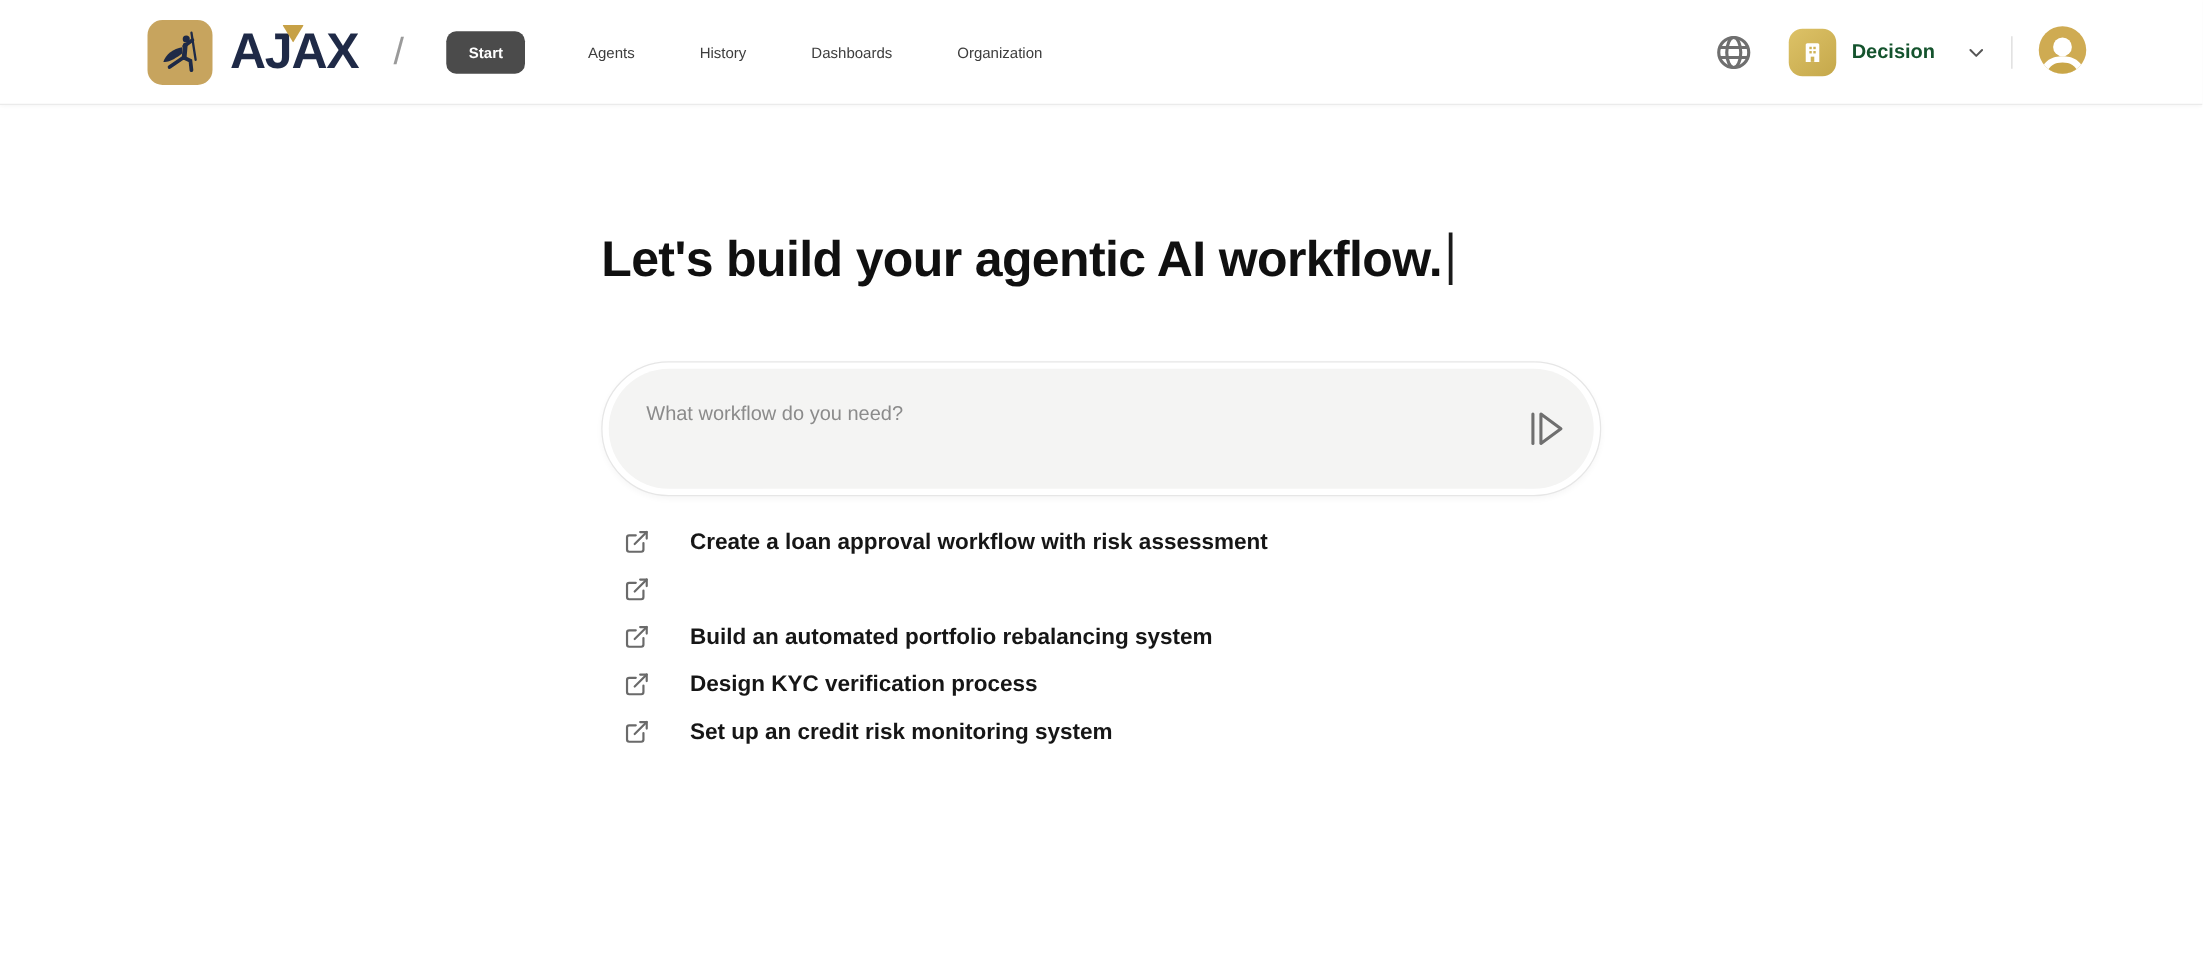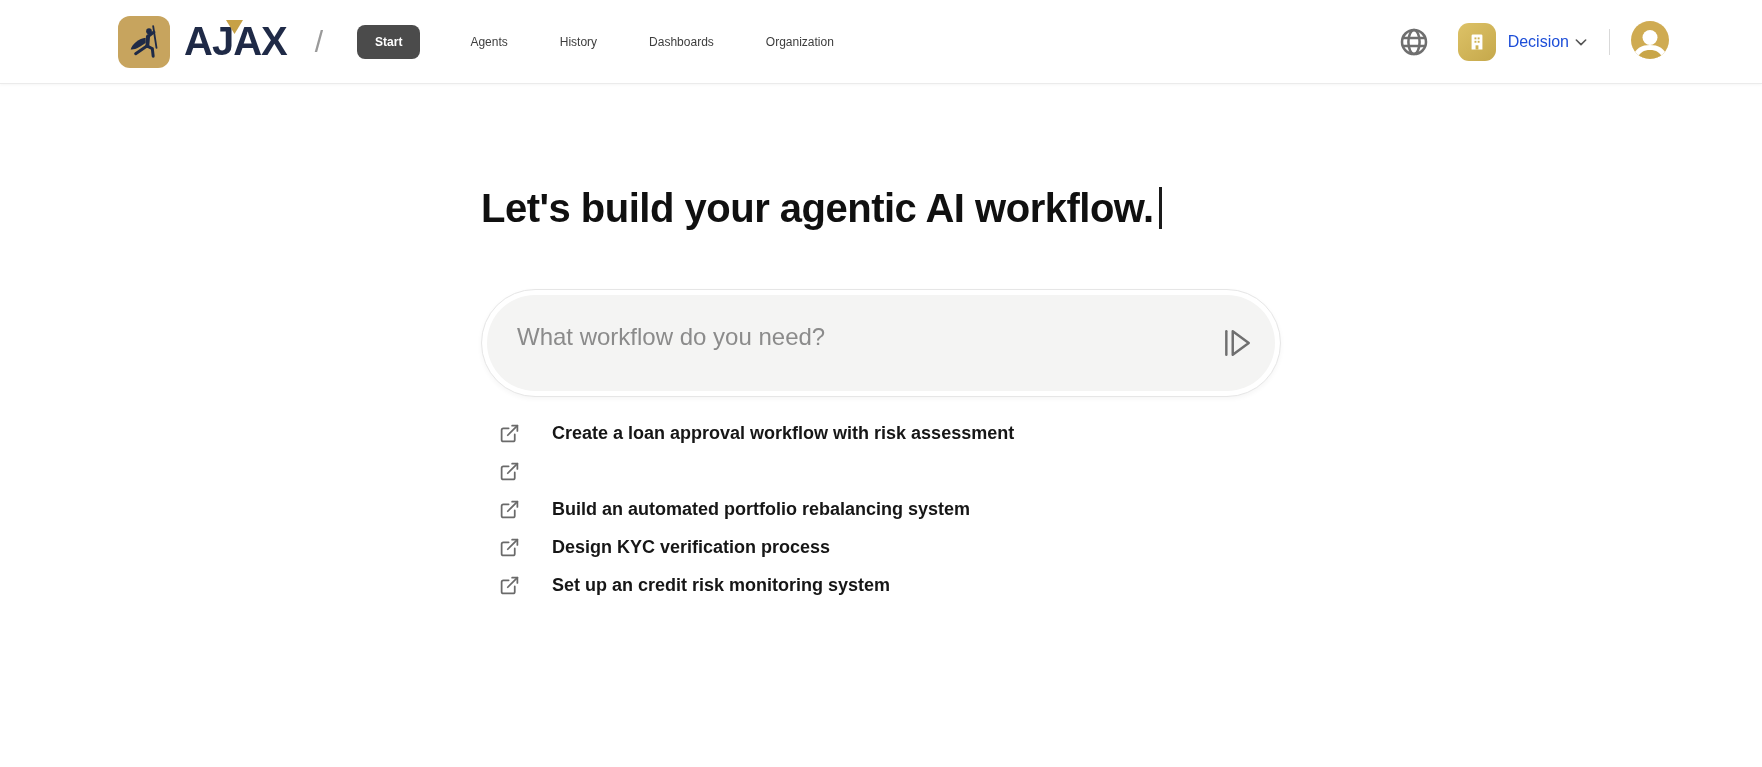--- a/index.html
+++ b/index.html
@@ -81,24 +81,24 @@
     background: none; border: none; cursor: pointer;
     font-family: inherit;
   }
   .org-badge {
     width: 38px; height: 38px;
     border-radius: 11px;
     background: linear-gradient(140deg, #ddc267, #c5a84b);
     display: flex; align-items: center; justify-content: center;
   }
   .org-label {
-    margin: 0 4px 0 12px;
+    margin: 0 25px 0 12px;
     font-size: 16px;
-    font-weight: 400;
-    color: #1d4ed8;
+    font-weight: 700;
+    color: #14532d;
   }
   .vert-divider {
     width: 1px; height: 26px;
     background: #d9d9d9;
     margin: 0 20px;
   }
   .avatar-btn { background: none; border: none; cursor: pointer; }
 
   
   .main-col { width: 800px; margin: 0 auto; }
@@ -137,21 +137,21 @@
     position: absolute;
     inset: 0;
     width: 100%; height: 100%;
     background: transparent;
     border: none;
     outline: none;
     resize: none;
     border-radius: 56px;
     padding: 28px 84px 0 30px;
     font-family: inherit;
-    font-size: 24px;
+    font-size: 16px;
     color: #000000;
   }
   .composer-input::placeholder { color: #8b8b8b; opacity: 1; }
   .send-btn {
     position: absolute;
     right: 22px; top: 50%;
     transform: translateY(-50%);
     background: none; border: none; cursor: pointer;
     display: flex; align-items: center;
   }

